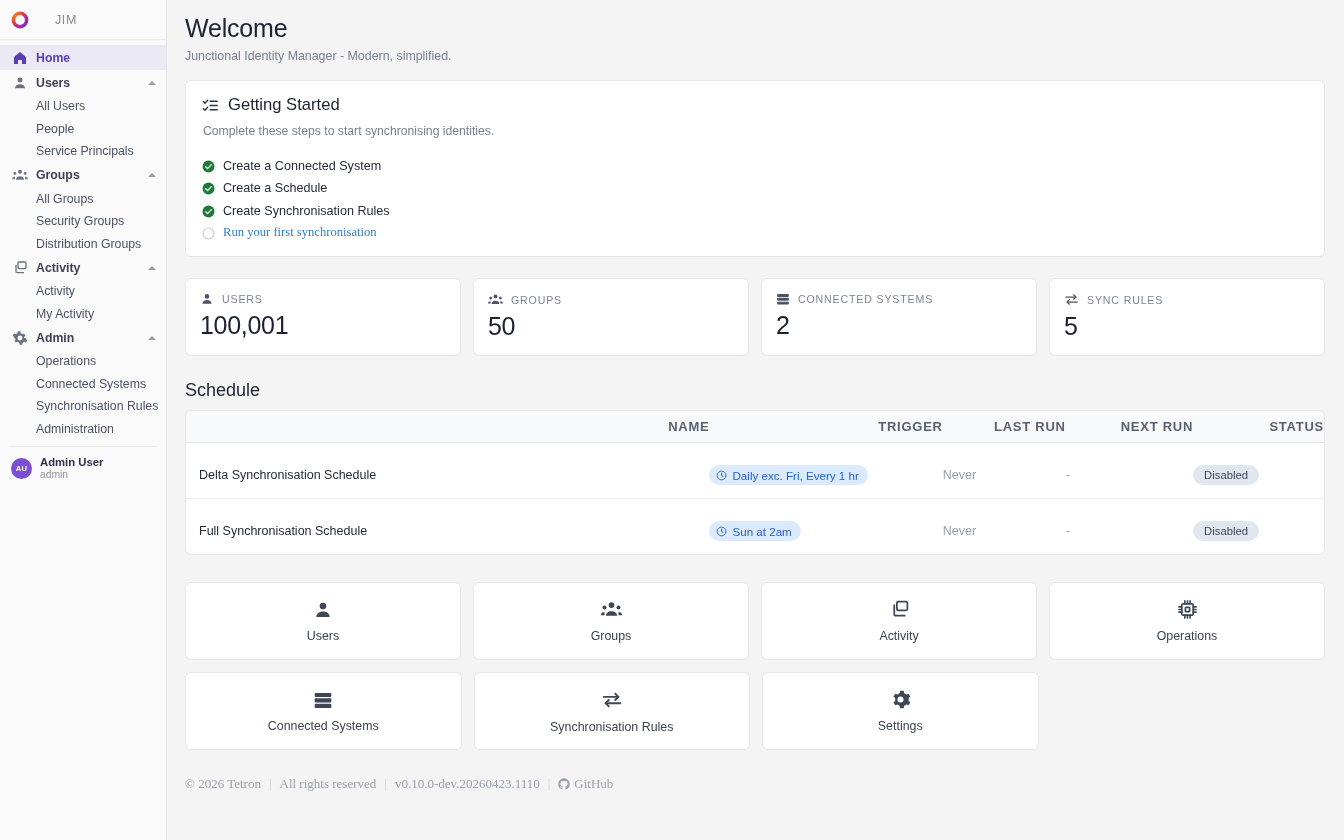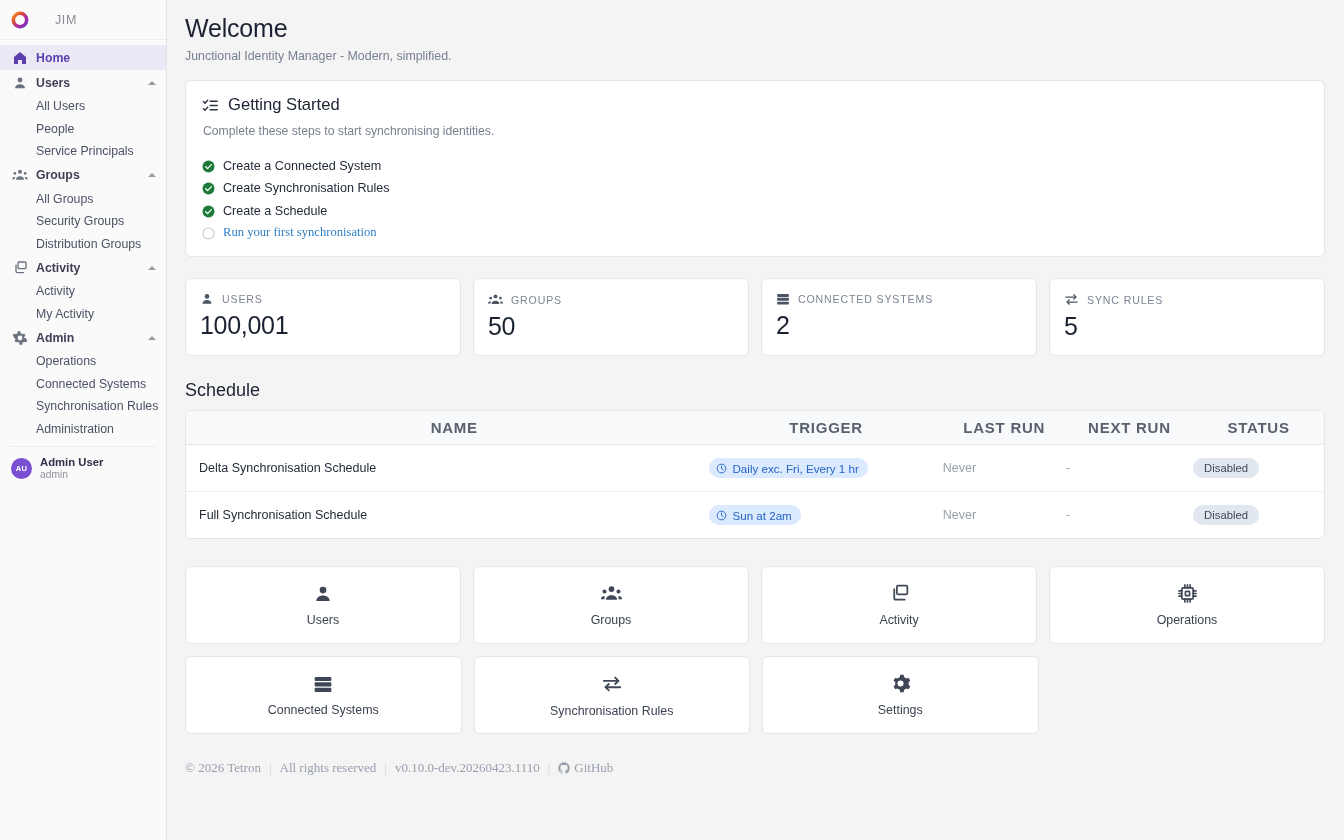--- a/index.html
+++ b/index.html
@@ -97,25 +97,25 @@
   .stat-label { font-size: 10.6px; letter-spacing: 0.85px; color: #7c8494; font-weight: 400; }
   .stat-value { font-size: 25px; color: #1b2231; letter-spacing: -0.3px; line-height: 30px;}
 
   
   .sect-title { font-size: 18px; font-weight: 400; color: #1b2231; margin: 0 0 9px 0;}
 
   
   .tbl-wrap { overflow: hidden; margin-bottom: 27px; }
   table { width: 100%; border-collapse: collapse; }
   thead th {
-    background: #f8f9fb; text-align: center;
-    font-size: 15px; letter-spacing: 0.75px; color: #59616f; font-weight: bold;
+    background: #f8f9fb; text-align: right;
+    font-size: 13px; letter-spacing: 0.75px; color: #59616f; font-weight: bold;
     padding: 8px 0 8px 0; border-bottom: 1px solid #e6e6ea; margin-top: 32px;
   }
-  tbody td { font-size: 12.5px; padding: 13px 0 13px 0; border-bottom: 1px solid #eceef1; color: #242b38; margin-top: 28px;}
+  tbody td { font-size: 12.5px; padding: 22px 0 13px 0; border-bottom: 1px solid #eceef1; color: #242b38; margin-top: 28px;}
   tbody tr:last-child td { border-bottom: none; }
   .col-name { width: 46%; padding-left: 13px !important; }
   .col-trigger { width: 20.5%; }
   .col-last { width: 10.8%; }
   .col-next { width: 11.2%; }
   .col-status { width: 11.5%; }
   .muted { color: #97a0ad; }
   .pill {
     display: inline-flex; align-items: center; gap: 5px;
     background: #dbeafe; color: #2563c4;
@@ -266,28 +266,28 @@
             <circle cx="12" cy="12" r="11" fill="#1e7a39"></circle>
             <path d="M6.8 12.4 10.3 15.9 17.3 8.6" fill="none" stroke="#fff" stroke-width="2.4" stroke-linecap="round" stroke-linejoin="round"></path>
           </svg>
           <span>Create a Connected System</span>
         </div>
         <div class="gs-step">
           <svg class="ck" viewBox="0 0 24 24">
             <circle cx="12" cy="12" r="11" fill="#1e7a39"></circle>
             <path d="M6.8 12.4 10.3 15.9 17.3 8.6" fill="none" stroke="#fff" stroke-width="2.4" stroke-linecap="round" stroke-linejoin="round"></path>
           </svg>
-          <span>Create Synchronisation Rules</span>
+          <span>Create a Schedule</span>
         </div>
         <div class="gs-step">
           <svg class="ck" viewBox="0 0 24 24">
             <circle cx="12" cy="12" r="11" fill="#1e7a39"></circle>
             <path d="M6.8 12.4 10.3 15.9 17.3 8.6" fill="none" stroke="#fff" stroke-width="2.4" stroke-linecap="round" stroke-linejoin="round"></path>
           </svg>
-          <span>Create a Schedule</span>
+          <span>Create Synchronisation Rules</span>
         </div>
         <div class="gs-step todo">
           <svg class="ck" viewBox="0 0 24 24">
             <circle cx="12" cy="12" r="10.3" fill="none" stroke="#c3c8d0" stroke-width="1.9"></circle>
           </svg>
           <span>Run your first synchronisation</span>
         </div>
       </section>
 
       <section class="stats">

